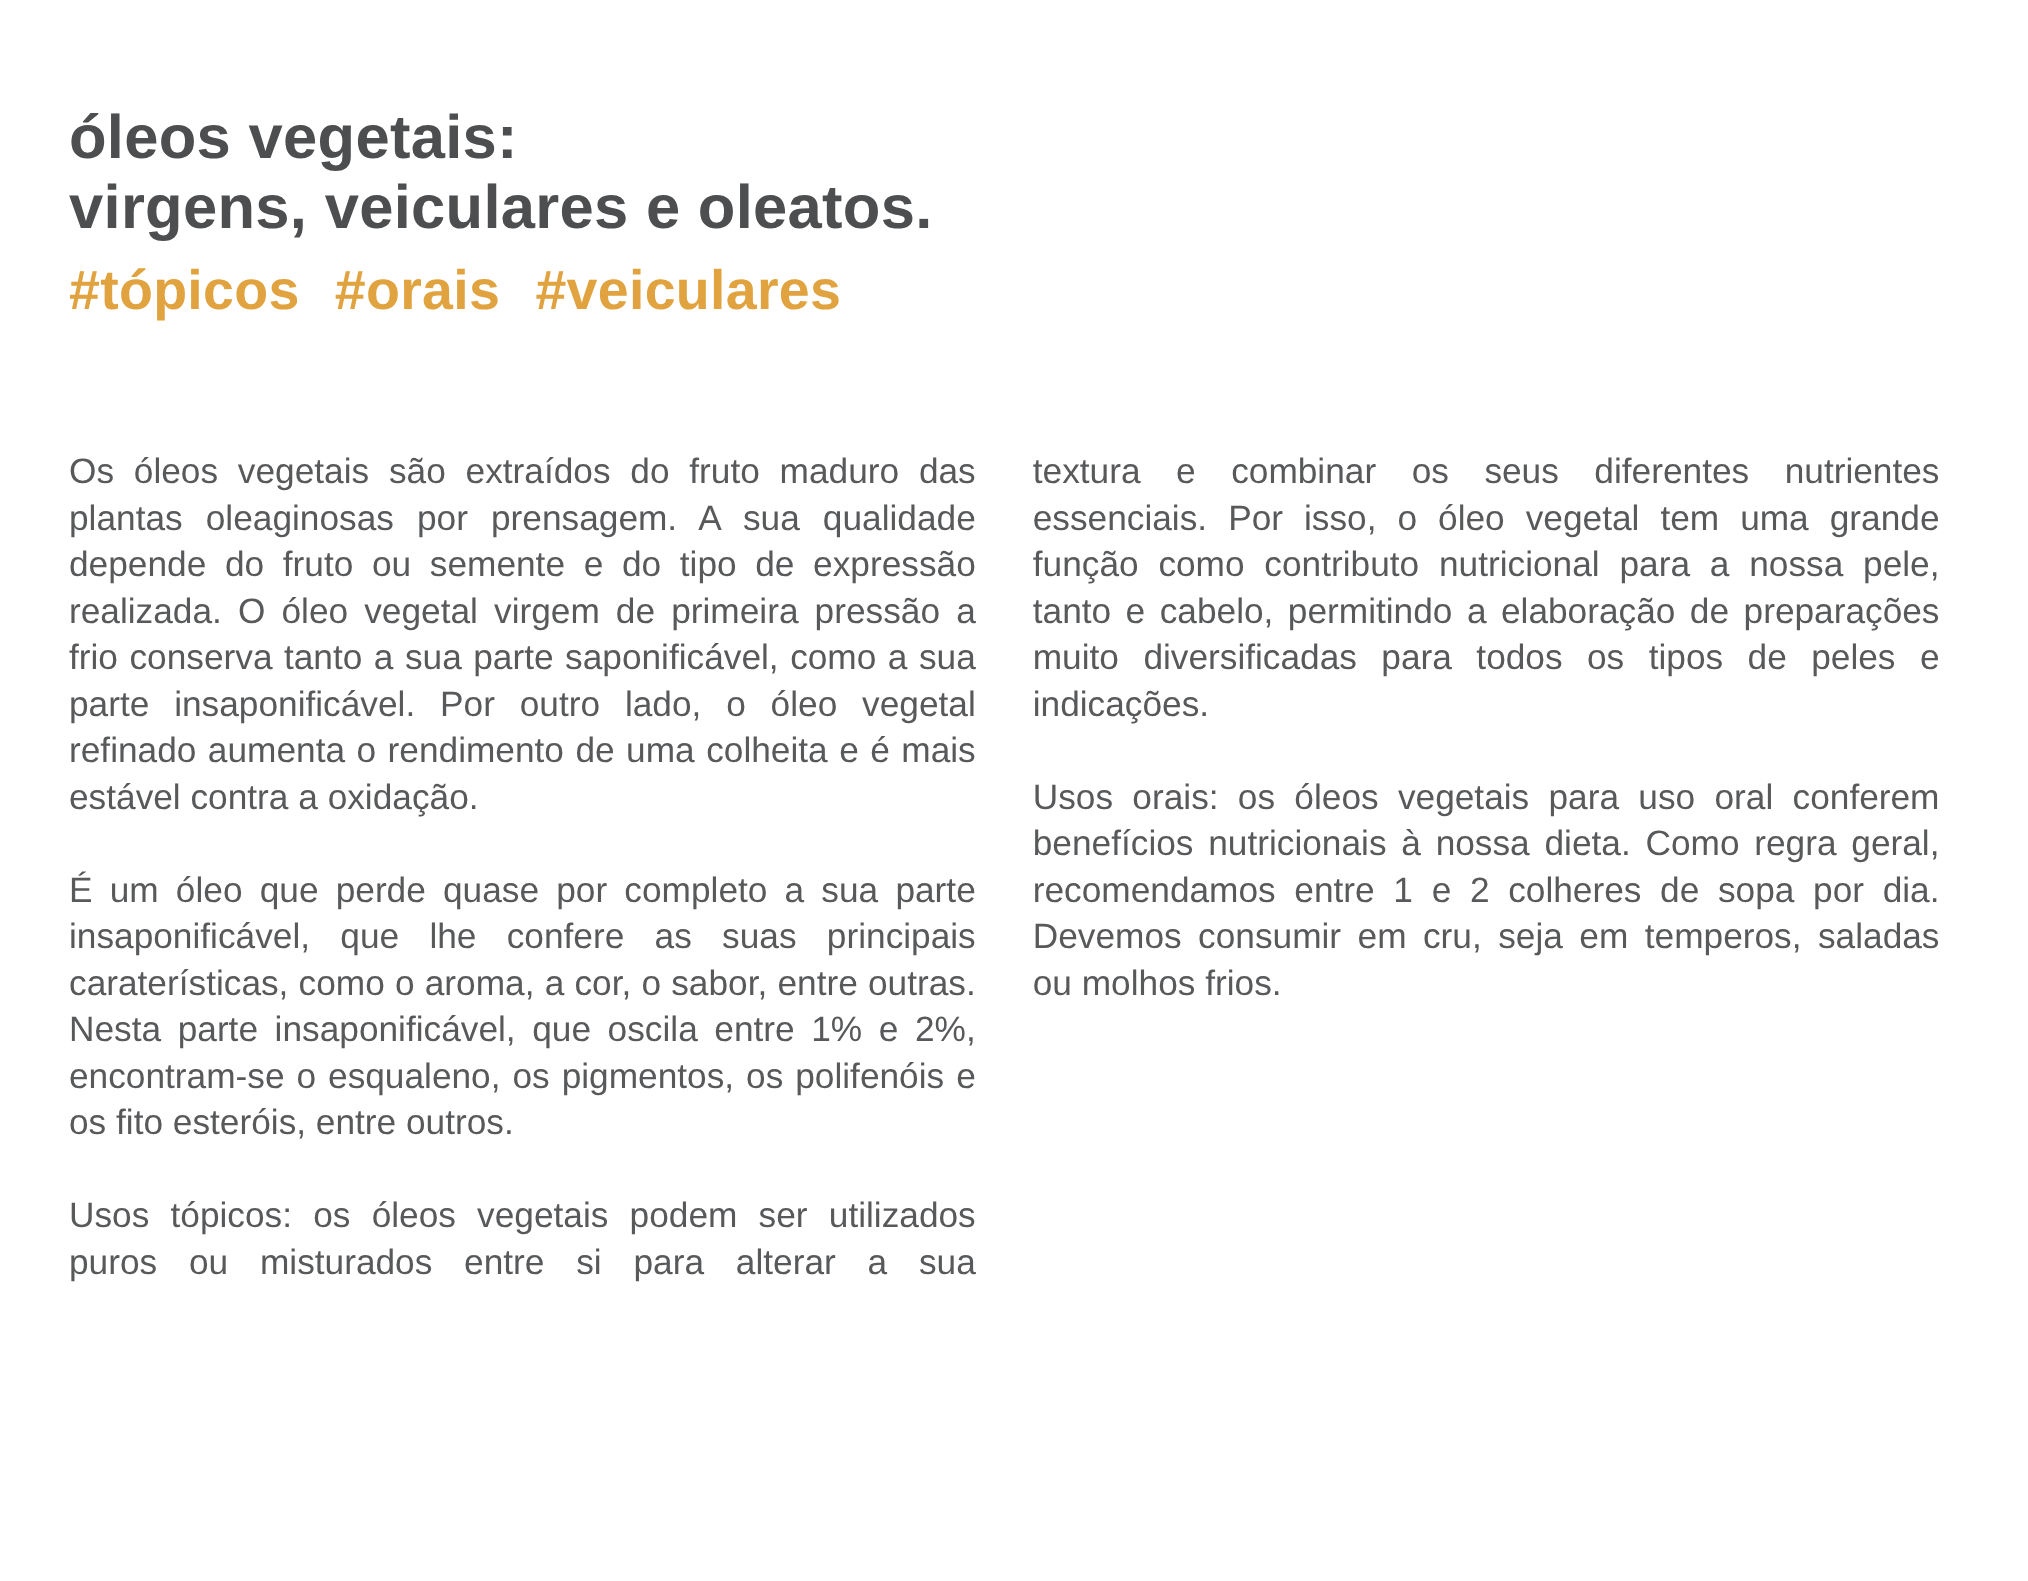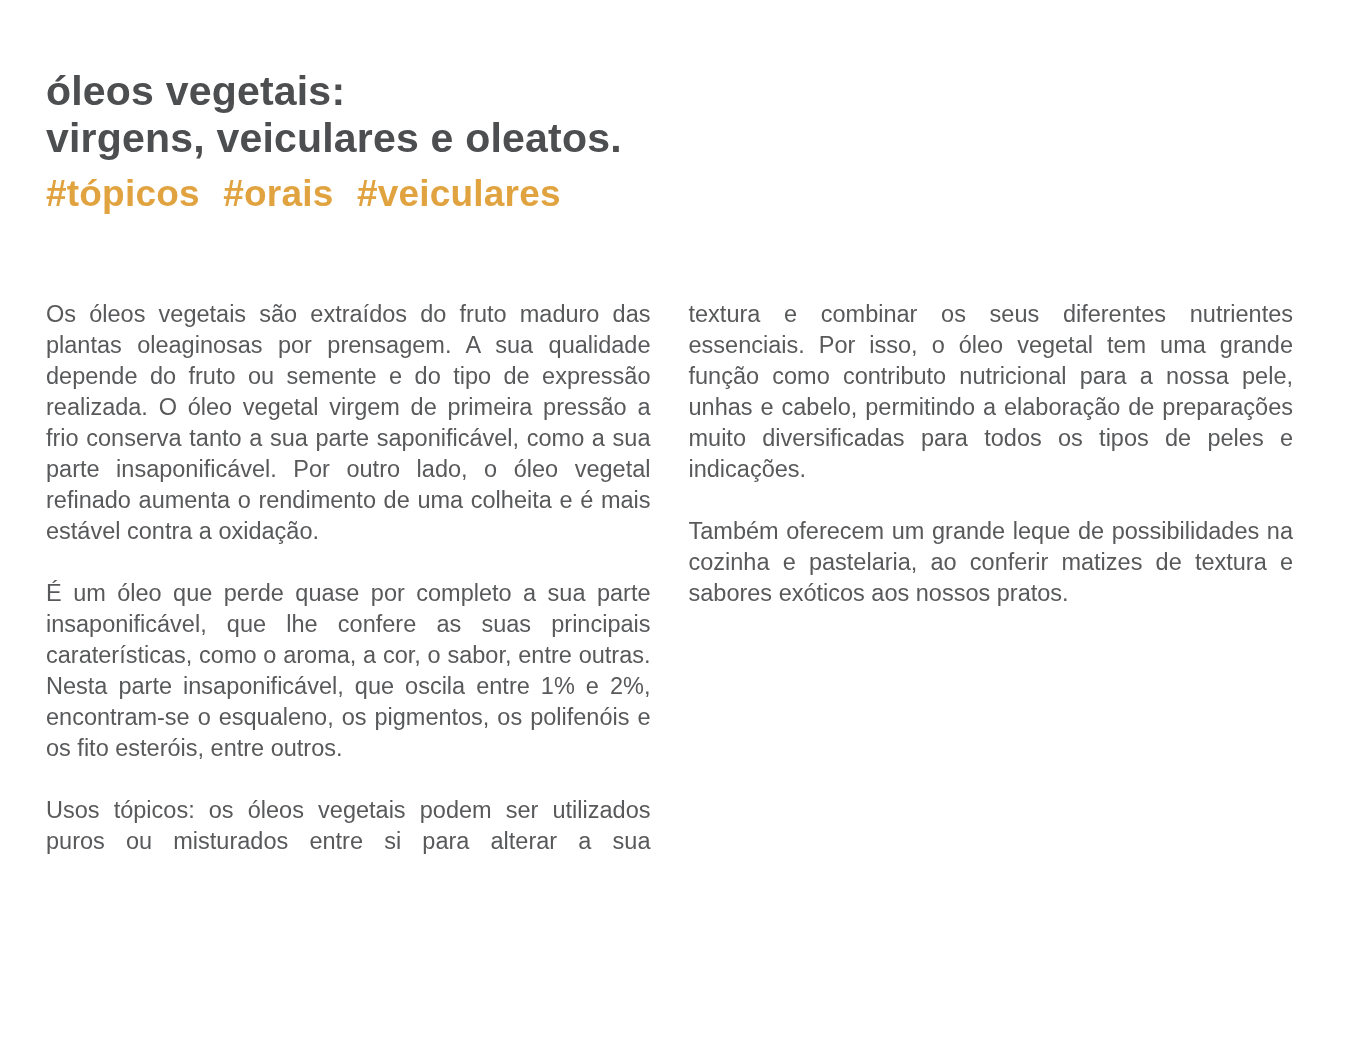--- a/index.html
+++ b/index.html
@@ -82,19 +82,19 @@
 
   <main class="columns">
 
     <section class="col">
       <p>Os óleos vegetais são extraídos do fruto maduro das plantas oleaginosas por prensagem. A sua qualidade depende do fruto ou semente e do tipo de expressão realizada. O óleo vegetal virgem de primeira pressão a frio conserva tanto a sua parte saponificável, como a sua parte insaponificável. Por outro lado, o óleo vegetal refinado aumenta o rendimento de uma colheita e é mais estável contra a oxidação.</p>
       <p>É um óleo que perde quase por completo a sua parte insaponificável, que lhe confere as suas principais caraterísticas, como o aroma, a cor, o sabor, entre outras. Nesta parte insaponificável, que oscila entre 1% e 2%, encontram-se o esqualeno, os pigmentos, os polifenóis e os fito esteróis, entre outros.</p>
       <p class="continued">Usos tópicos: os óleos vegetais podem ser utilizados puros ou misturados entre si para alterar a sua</p>
     </section>
 
     <section class="col">
-      <p>textura e combinar os seus diferentes nutrientes essenciais. Por isso, o óleo vegetal tem uma grande função como contributo nutricional para a nossa pele, unhas e cabelo, permitindo a elaboração de preparações muito diversificadas para todos os tipos de peles e indicações.</p>
-      <p>Também oferecem um grande leque de possibilidades na cozinha e pastelaria, ao conferir matizes de textura e sabores exóticos aos nossos pratos.</p>
+      <p>textura e combinar os seus diferentes nutrientes essenciais. Por isso, o óleo vegetal tem uma grande função como contributo nutricional para a nossa pele, tanto e cabelo, permitindo a elaboração de preparações muito diversificadas para todos os tipos de peles e indicações.</p>
+      <p>Usos orais: os óleos vegetais para uso oral conferem benefícios nutricionais à nossa dieta. Como regra geral, recomendamos entre 1 e 2 colheres de sopa por dia. Devemos consumir em cru, seja em temperos, saladas ou molhos frios.</p>
     </section>
 
   </main>
 
 </div>
 
 </body></html>

